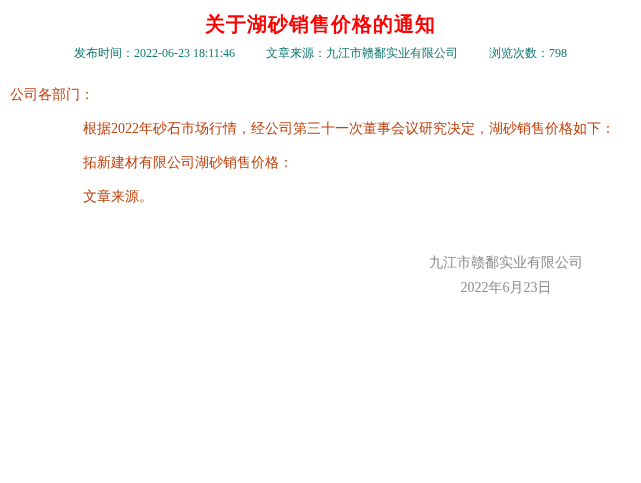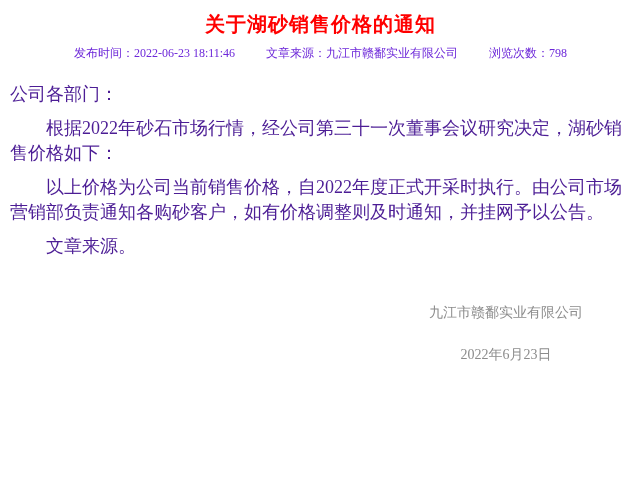--- a/index.html
+++ b/index.html
@@ -19,60 +19,60 @@
     line-height: 24px;
     font-weight: bold;
     font-family: "Liberation Sans", sans-serif;
     letter-spacing: 1px;
   }
   .meta {
     margin-top: 9px;
     text-align: center;
     font-size: 12px;
     line-height: 17px;
-    color: #6d28d9;
+    color: #0f766e;
     white-space: nowrap;
   }
   .meta .group { display: inline-block; }
   .meta .group + .group { margin-left: 28px; }
   .body {
     margin: 20px 10px 0 10px;
-    font-size: 18px;
+    font-size: 14px;
     line-height: 25px;
-    color: #4c1d95;
+    color: #c2410c;
   }
   .body p { margin: 0 0 9px 0; }
-  .body p.indent { text-indent: 2em; }
+  .body p.indent { text-indent: 2em; margin-left: 45px; }
   .signature {
     width: fit-content;
     margin: 41px 58px 0 auto;
     text-align: center;
     font-size: 14px;
     line-height: 25px;
     color: #8c8c8c;
   }
-  .signature .sig-date { margin-top: 17px; }
+  .signature .sig-date { }
 </style>
 </head>
 <body>
 
 <div class="doc">
 
   <h1 class="title">关于湖砂销售价格的通知</h1>
 
   <div class="meta">
     <span class="group"><span>发布时间：</span><span>2022-06-23 18:11:46</span></span>
     <span class="group"><span>文章来源：</span><span>九江市赣鄱实业有限公司</span></span>
     <span class="group"><span>浏览次数：</span><span>798</span></span>
   </div>
 
   <div class="body">
     <p class="no-indent">公司各部门：</p>
     <p class="indent">根据2022年砂石市场行情，经公司第三十一次董事会议研究决定，湖砂销售价格如下：</p>
-    <p class="indent">以上价格为公司当前销售价格，自2022年度正式开采时执行。由公司市场营销部负责通知各购砂客户，如有价格调整则及时通知，并挂网予以公告。</p>
+    <p class="indent">拓新建材有限公司湖砂销售价格：</p>
     <p class="indent">文章来源。</p>
   </div>
 
   <div class="signature">
     <div class="sig-company">九江市赣鄱实业有限公司</div>
     <div class="sig-date">2022年6月23日</div>
   </div>
 
 </div>
 

